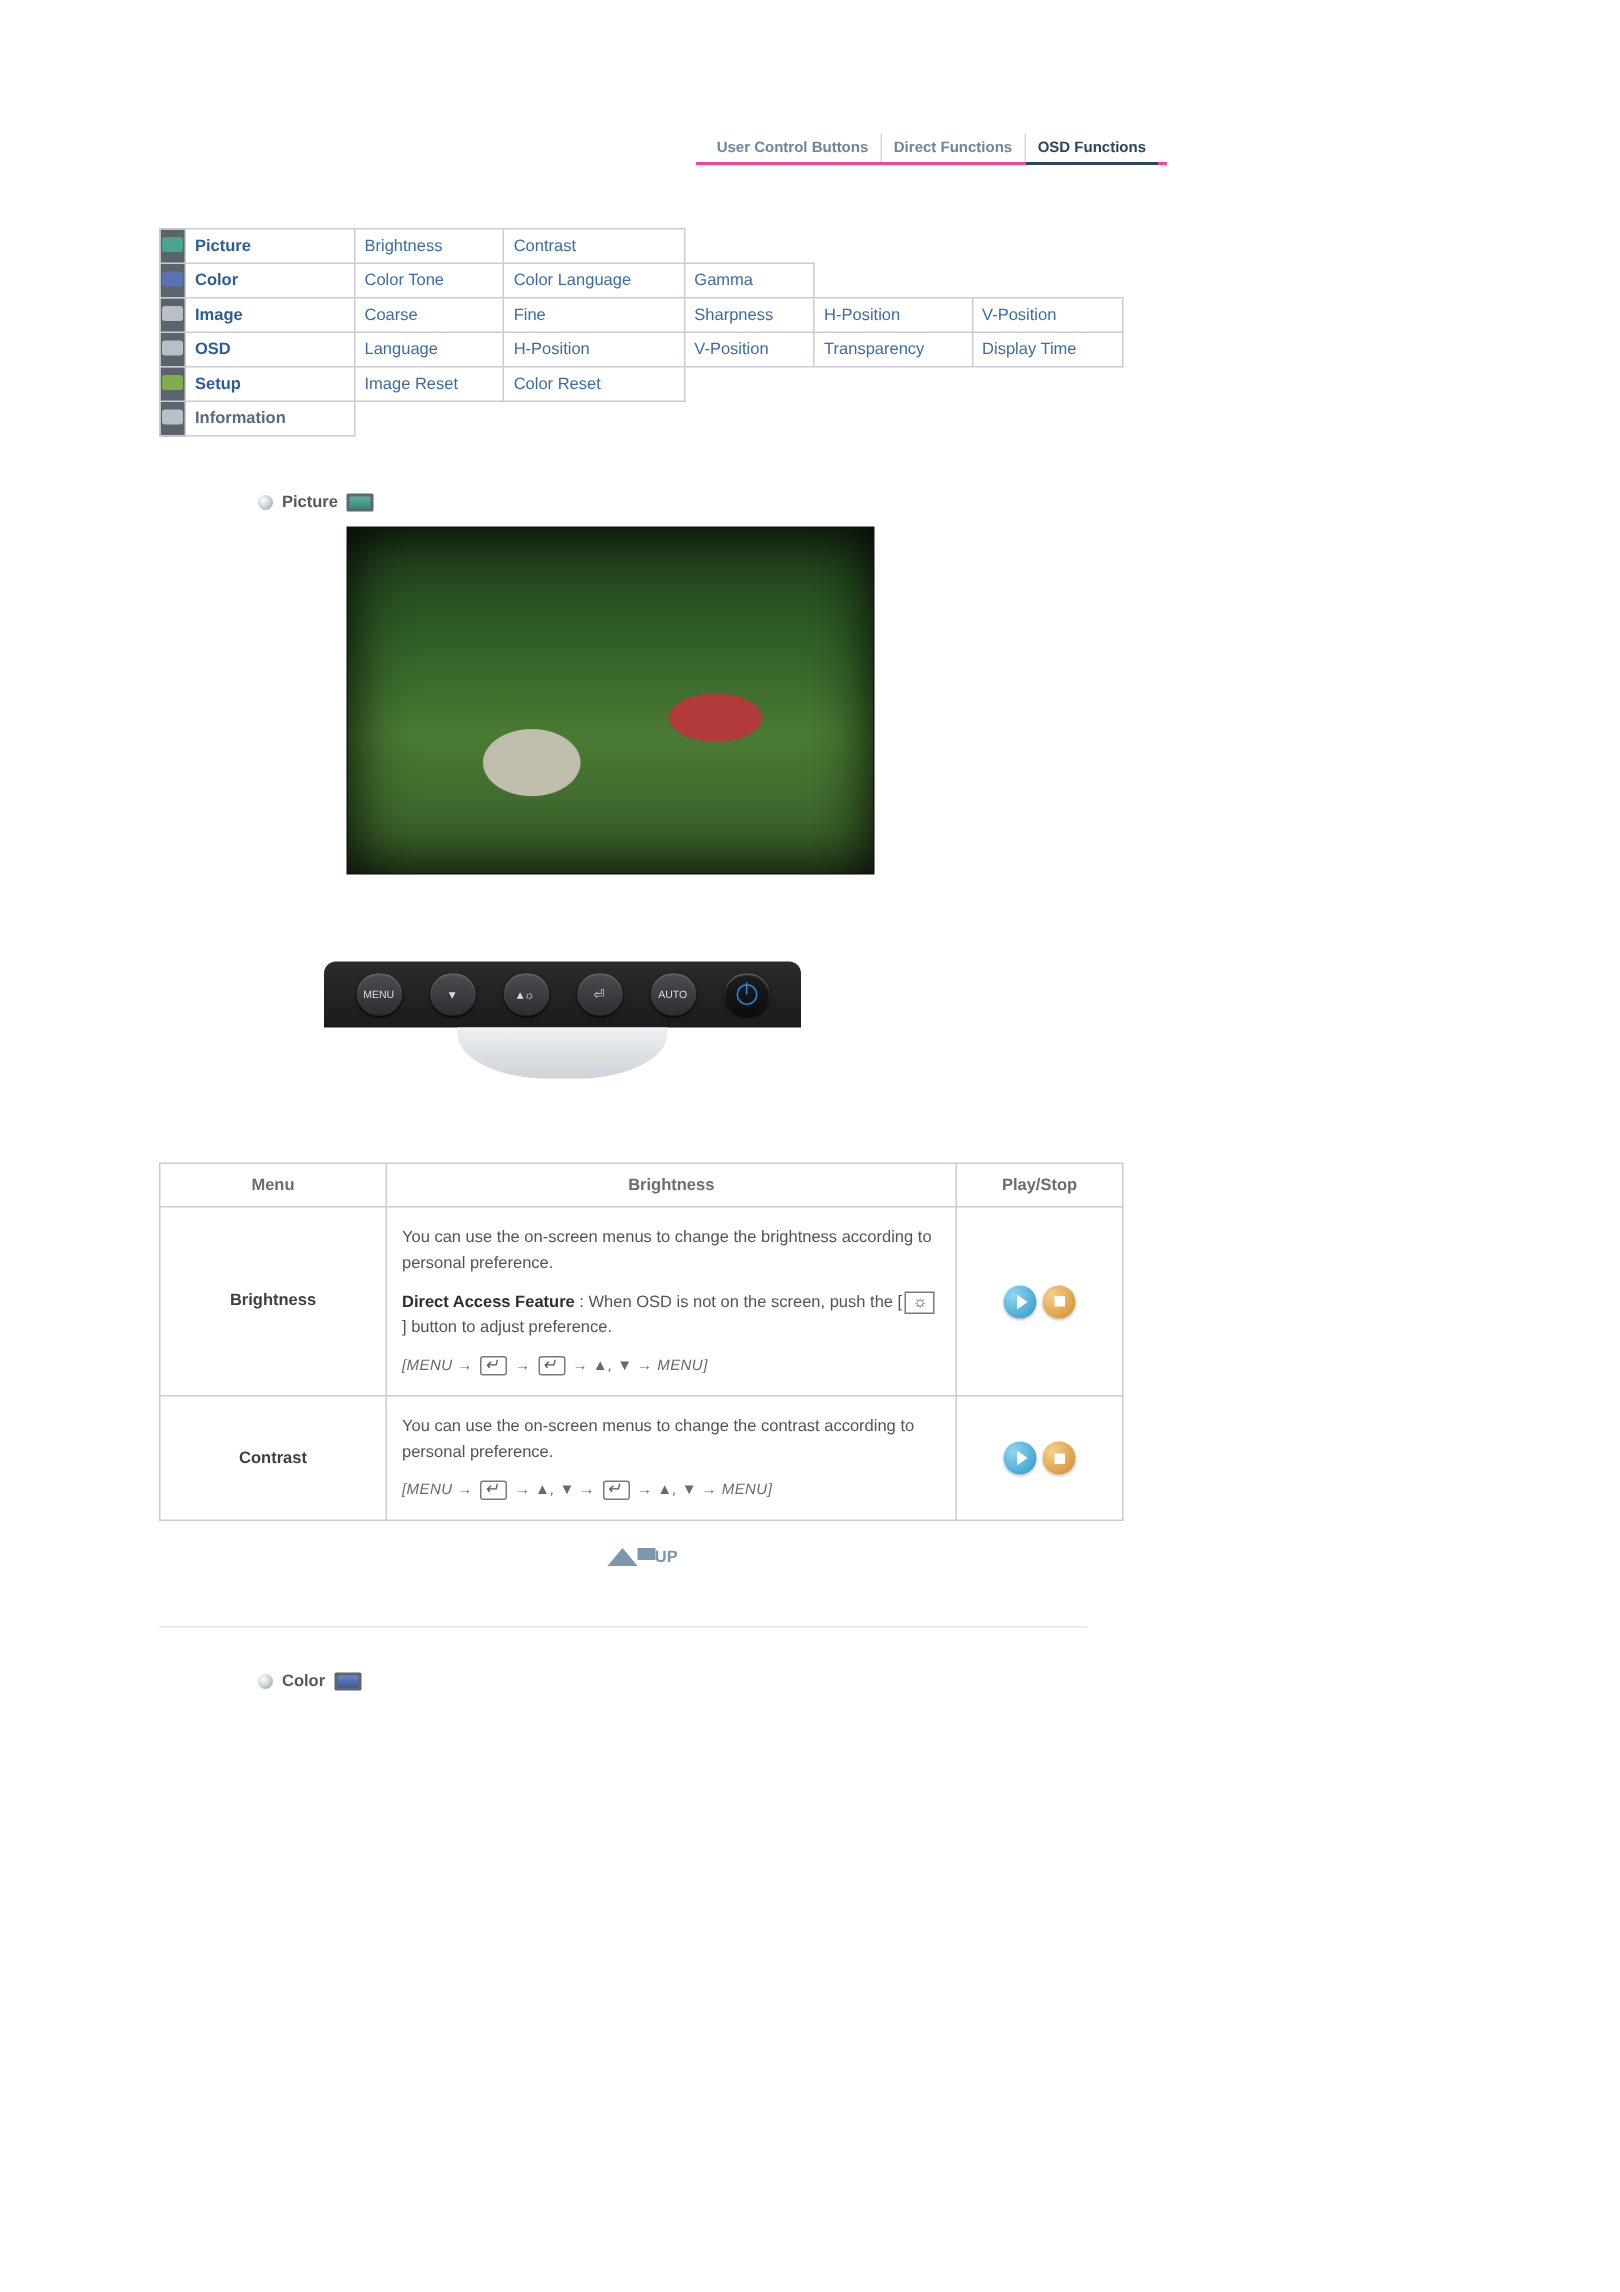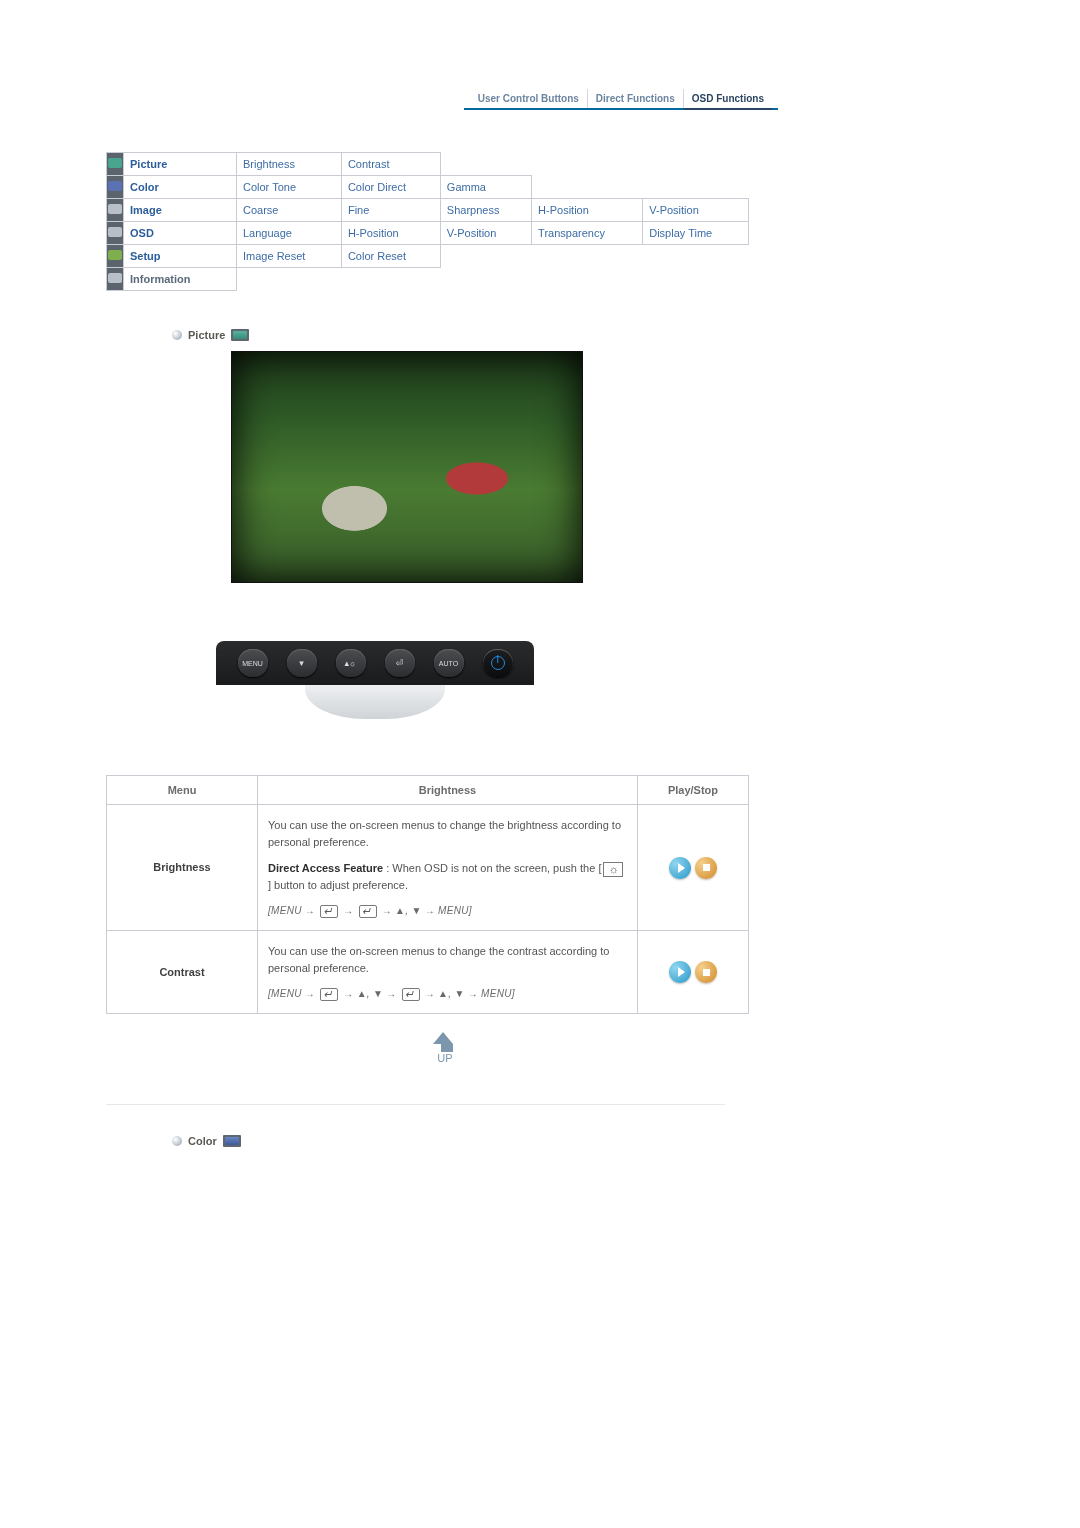--- a/index.html
+++ b/index.html
@@ -15,21 +15,21 @@
     background: #fff;
     position: relative;
   }
   .tabs {
     position: absolute;
     top: 86px;
     right: 302px;
     display: flex;
     height: 22px;
     align-items: flex-end;
-    border-bottom: 2px solid #0369a1;
+    border-bottom: 2px solid #ec4899;
     padding: 0 6px;
   }
   .tab {
     font-size: 10px;
     color: #6c85a0;
     padding: 4px 8px;
     border-right: 1px solid #d0d7e0;
     font-family: Arial, sans-serif;
     font-weight: 700;
   }
@@ -232,22 +232,22 @@
     border-left: 7px solid #fff;
     border-top: 5px solid transparent;
     border-bottom: 5px solid transparent;
     margin-left: 2px;
   }
   .round-btn .sq {
     width: 7px; height: 7px; background: #fff;
   }
   .up-link {
     margin: 18px auto 0; width: 48px; text-align:center;
-    font-size: 11px; font-weight: 400; color: #7c97ad;
-    display: flex; flex-direction: column; align-items: flex-end; gap: 0;
+    font-size: 11px; font-weight: 700; color: #7c97ad;
+    display: flex; flex-direction: row; align-items: flex-start; gap: 0;
   }
   .up-arrow {
     width: 0; height: 0;
     border-left: 10px solid transparent;
     border-right: 10px solid transparent;
     border-bottom: 12px solid #7c97ad;
   }
   .up-mid {
     width: 12px; height: 8px; background: #7c97ad;
   }
@@ -279,21 +279,21 @@
           <tr>
         <td class="icon-cell"><span class="small-icon" style="background:#4aa58e"></span></td>
         <td class="cat">Picture</td>
         <td>Brightness</td>
         <td>Contrast</td>
       </tr>
       <tr>
         <td class="icon-cell"><span class="small-icon" style="background:#5a72b4"></span></td>
         <td class="cat">Color</td>
         <td>Color Tone</td>
-        <td>Color Direct</td>
+        <td>Color Language</td>
         <td>Gamma</td>
       </tr>
       <tr>
         <td class="icon-cell"><span class="small-icon"></span></td>
         <td class="cat">Image</td>
         <td>Coarse</td>
         <td>Fine</td>
         <td>Sharpness</td>
         <td>H-Position</td>
         <td>V-Position</td>

